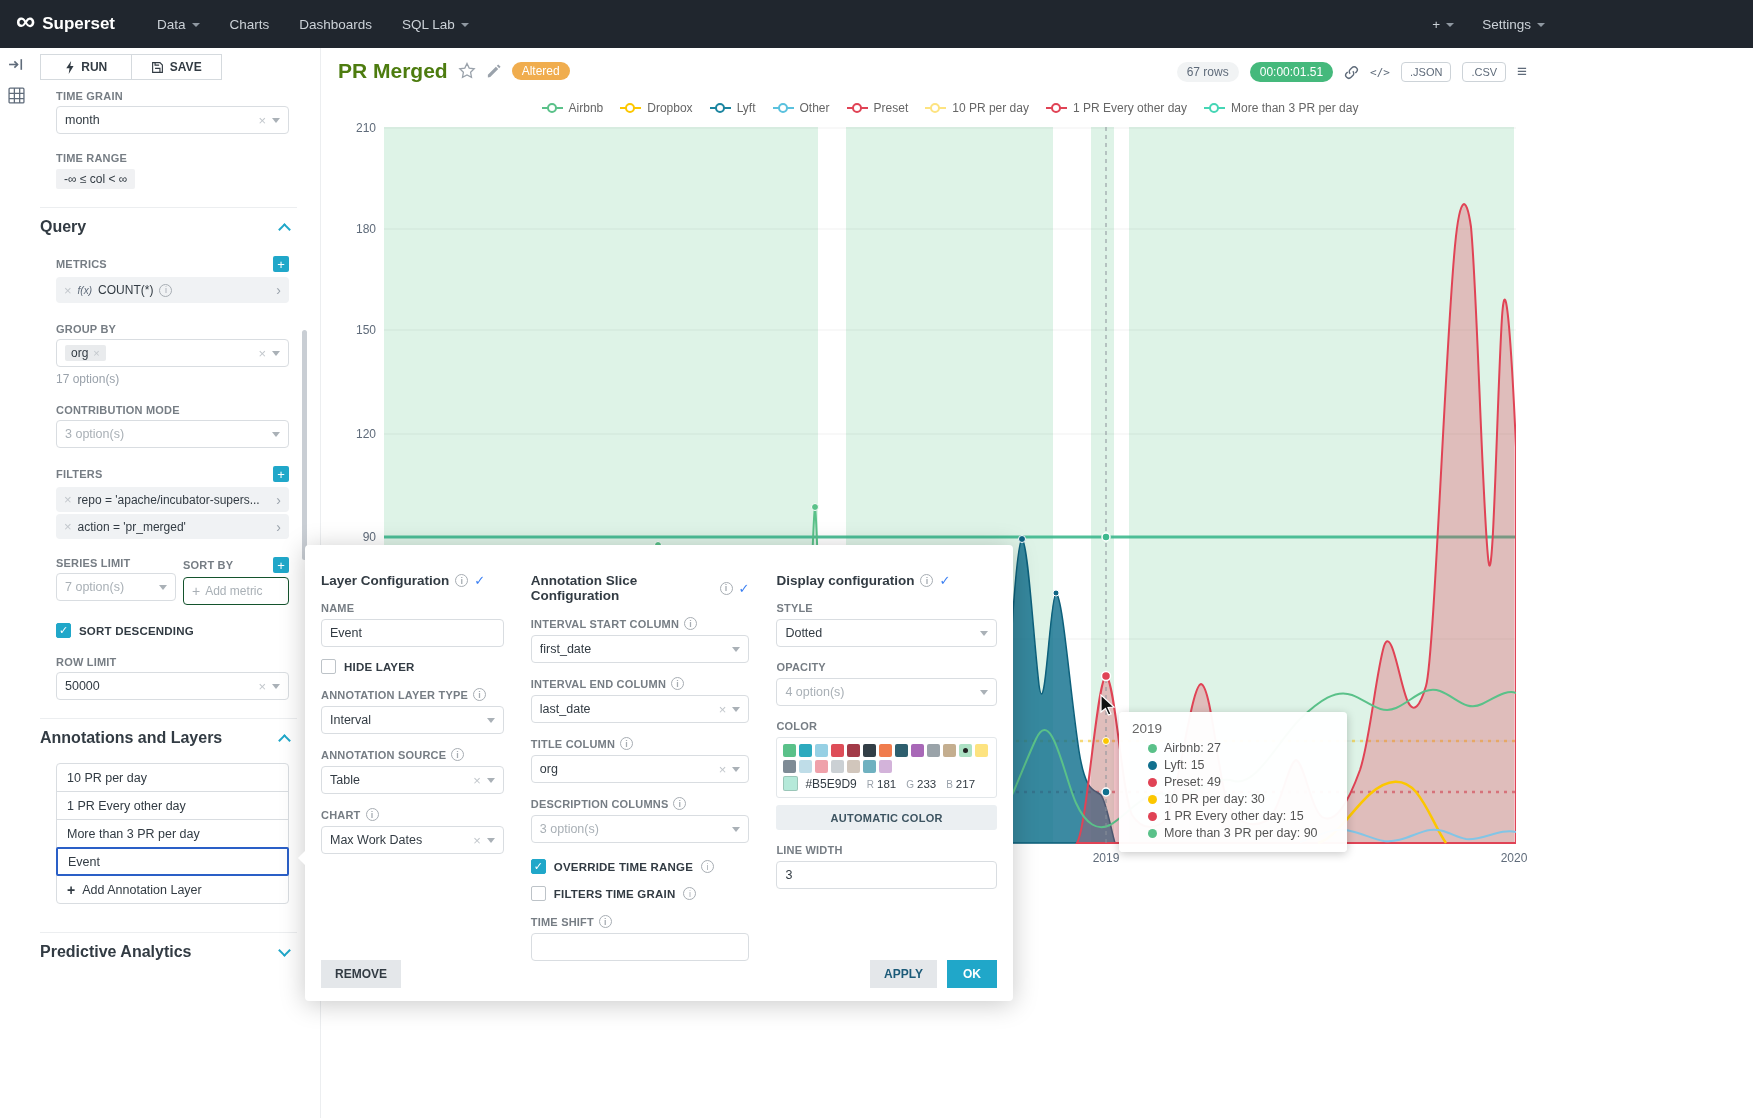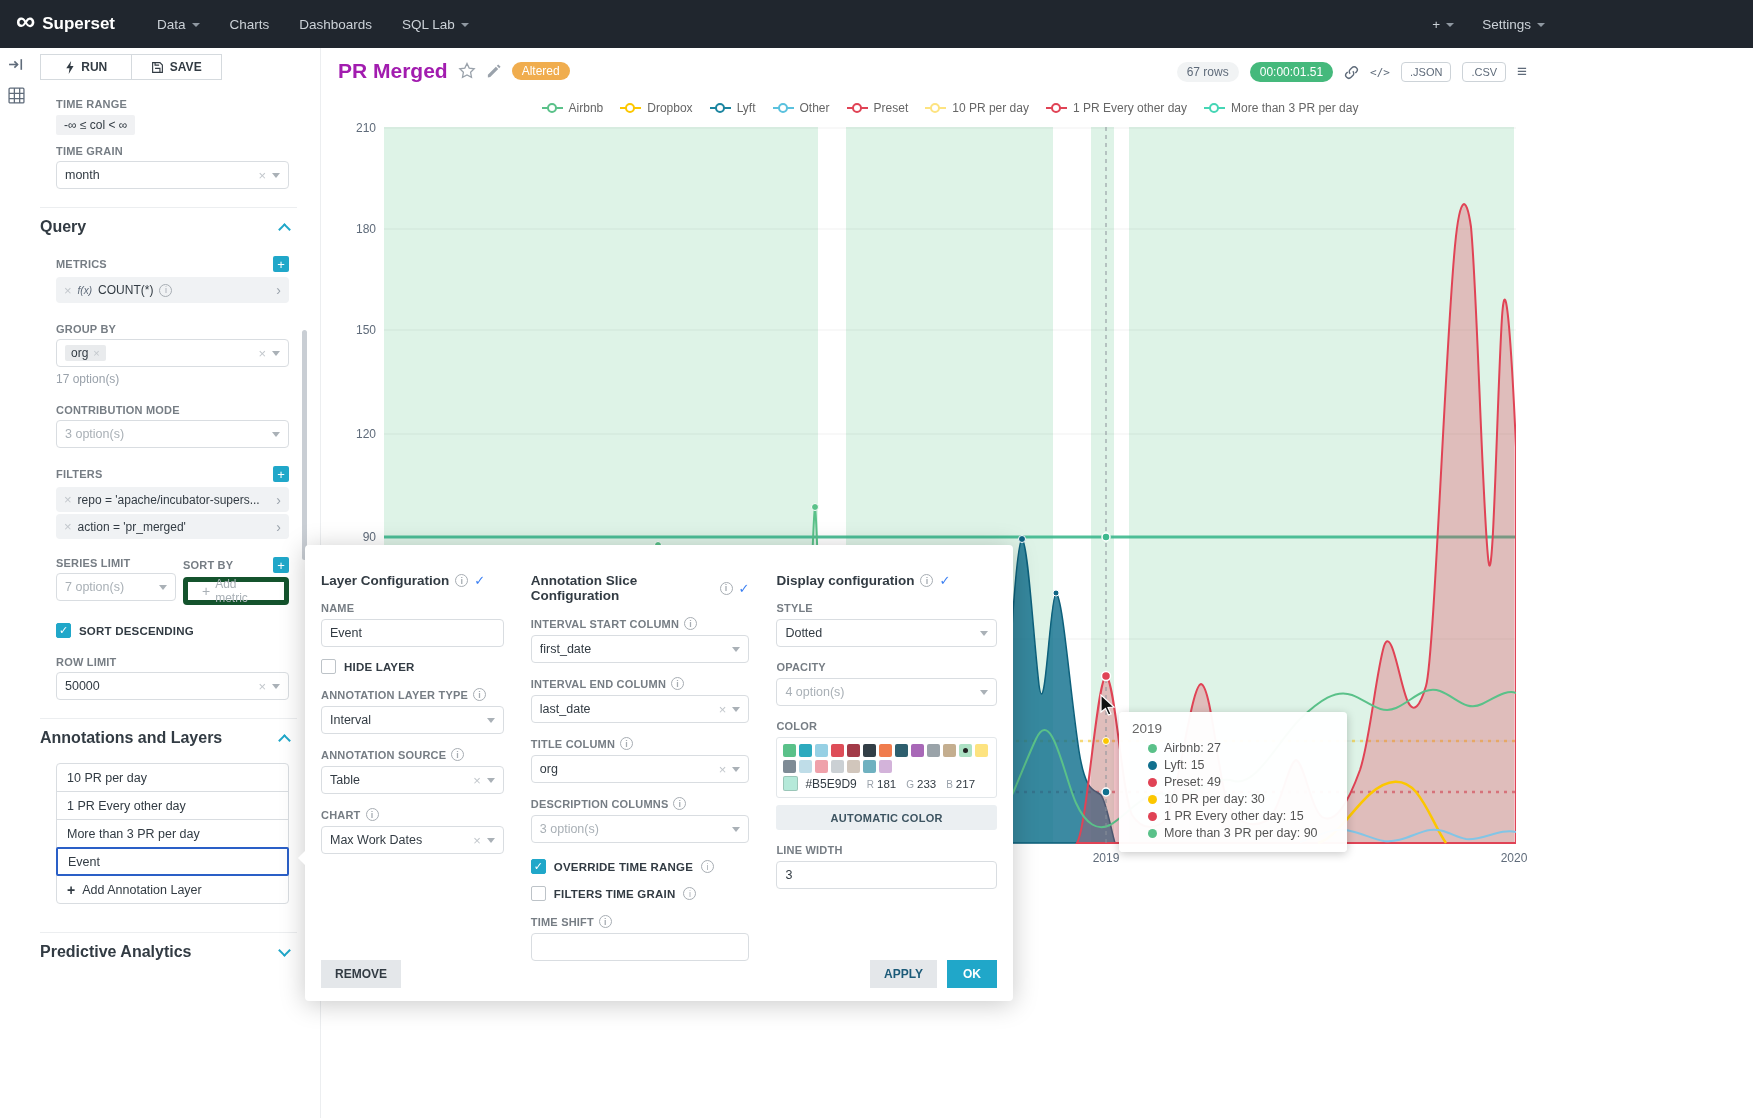--- a/index.html
+++ b/index.html
@@ -53,34 +53,34 @@
   .mini-tag{display:inline-flex;align-items:center;gap:5px;background:#e9ebed;border-radius:2px;padding:1px 6px;font-size:12px;}
   .mini-tag .x-icon{font-size:11px;}
   .hint{font-size:12px;color:#9aa2ab;margin:5px 16px 0 24px;}
   .cb-row{display:flex;align-items:center;gap:8px;margin:18px 16px 0 24px;cursor:pointer;}
   .cb{width:15px;height:15px;border:1px solid #bdc3c8;border-radius:2px;background:#fff;display:inline-flex;align-items:center;justify-content:center;flex:none;}
   .cb.checked{background:#20a7c9;border-color:#20a7c9;color:#fff;font-size:11px;}
   .cb.checked::after{content:"✓";}
   .cb-label{font-size:11.5px;font-weight:600;color:#323b43;letter-spacing:.2px;}
   .two-col{display:flex;gap:7px;margin:18px 16px 0 24px;}
   .tc-left{width:120px;}.tc-right{width:106px;}
-  .ghost-box{height:28px;border:5px solid #14532d;border-radius:4px;display:flex;align-items:center;gap:5px;padding:0 14px;font-size:12px;color:#a9b0b6;cursor:pointer;}
+  .ghost-box{height:28px;border:1px solid #14532d;border-radius:4px;display:flex;align-items:center;gap:5px;padding:0 8px;font-size:12px;color:#a9b0b6;cursor:pointer;}
   .layer-list{margin:16px 16px 0 24px;}
   .layer-item{height:29px;border:1px solid #d9dde1;margin-top:-1px;display:flex;align-items:center;gap:7px;padding:0 10px;font-size:12.5px;background:#fff;cursor:pointer;}
   .layer-item:first-child{border-radius:4px 4px 0 0;margin-top:0;}
   .layer-item.last{border-radius:0 0 4px 4px;}
   .layer-item.selected{border:2px solid #2a5fc7;border-radius:2px;position:relative;z-index:2;}
   .add-plus{font-size:14px;font-weight:700;color:#323b43;}
   .add-plus::after{content:"+";}
   .scroll-thumb{position:absolute;left:302px;top:330px;width:5px;height:230px;background:#c9ced4;border-radius:3px;z-index:7;cursor:pointer;}
 
   
   .main{position:absolute;left:320px;top:48px;width:1433px;height:1070px;background:#fff;border-left:1px solid #eceef0;}
   .chart-title-row{position:absolute;top:11px;left:17px;display:flex;align-items:center;gap:10px;}
-  .chart-title{font-size:21px;font-weight:600;color:#a21caf;}
+  .chart-title{font-size:21px;font-weight:600;color:#4d7c0f;}
   .altered-badge{background:#f0ad4e;color:#fff;font-size:12px;padding:2px 10px;border-radius:11px;}
   .results-bar{position:absolute;top:14px;right:226px;display:flex;align-items:center;gap:11px;font-size:12px;color:#5f6b7a;}
   .rows-badge{background:#f1f3f4;border-radius:11px;padding:3px 10px;color:#5f6b7a;}
   .timer-badge{background:#45b97c;border-radius:11px;padding:3px 10px;color:#fff;}
   .mini-pill{border:1px solid #cdd3d8;border-radius:4px;padding:3px 8px;font-size:11px;color:#5f6b7a;cursor:pointer;}
   .code-ic{font-family:"DejaVu Sans Mono",monospace;font-size:11px;cursor:pointer;}
   .burger{font-size:17px;color:#5f6b7a;cursor:pointer;}
   .burger::after{content:"≡";}
 
   .legend{position:absolute;top:53px;left:63px;width:1132px;display:flex;justify-content:center;gap:17px;white-space:nowrap;}
@@ -197,32 +197,32 @@
             <g fill="none" stroke="#323b43" stroke-width="1.4">
               <path d="M2 2 h9 l3 3 v9 h-12 z"></path>
               <path d="M5 9 h6 v5"></path>
               <path d="M5 2 v3 h5"></path>
             </g>
           </svg>
         <span>SAVE</span>
       </span>
     </div>
 
-    <div class="ctl" style="margin-top:18px;">
-      <div class="lbl">TIME RANGE</div>
-      <span class="tag" style="margin-top:5px;">-∞ ≤ col &lt; ∞</span>
-    </div>
-
     <div class="ctl" style="margin-top:10px;">
       <div class="lbl">TIME GRAIN</div>
       <div class="select" style="margin-top:4px;">
         <span class="val">month</span>
         <span class="x-icon"></span>
         <span class="caret-d"></span>
       </div>
+    </div>
+
+    <div class="ctl" style="margin-top:18px;">
+      <div class="lbl">TIME RANGE</div>
+      <span class="tag" style="margin-top:5px;">-∞ ≤ col &lt; ∞</span>
     </div>
 
     <div class="divider"></div>
     <div class="sec-h">
       <span class="sec-title">Query</span>
       <span class="chev up"></span>
     </div>
 
     <div class="lbl-row" style="margin-top:20px;">
       <span class="lbl">METRICS</span>

